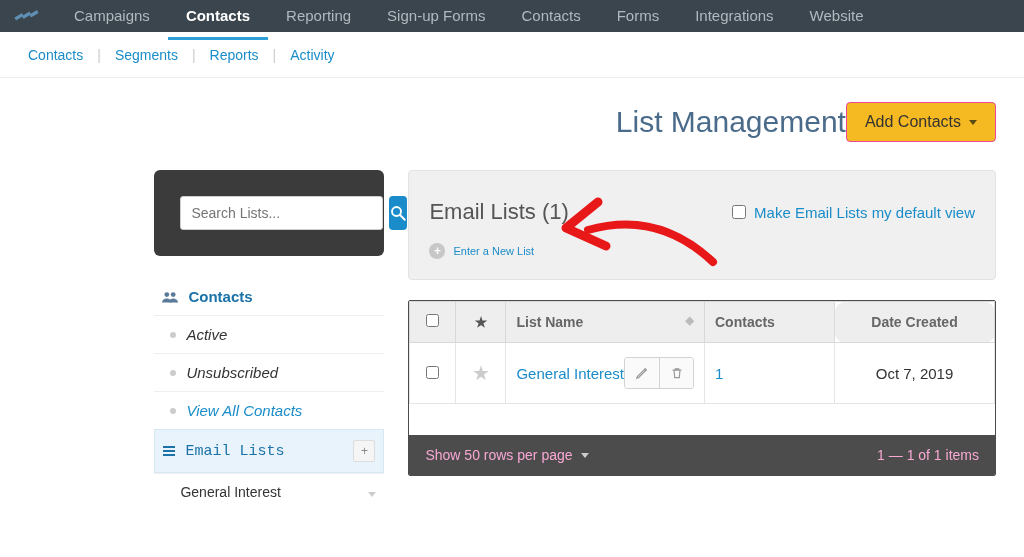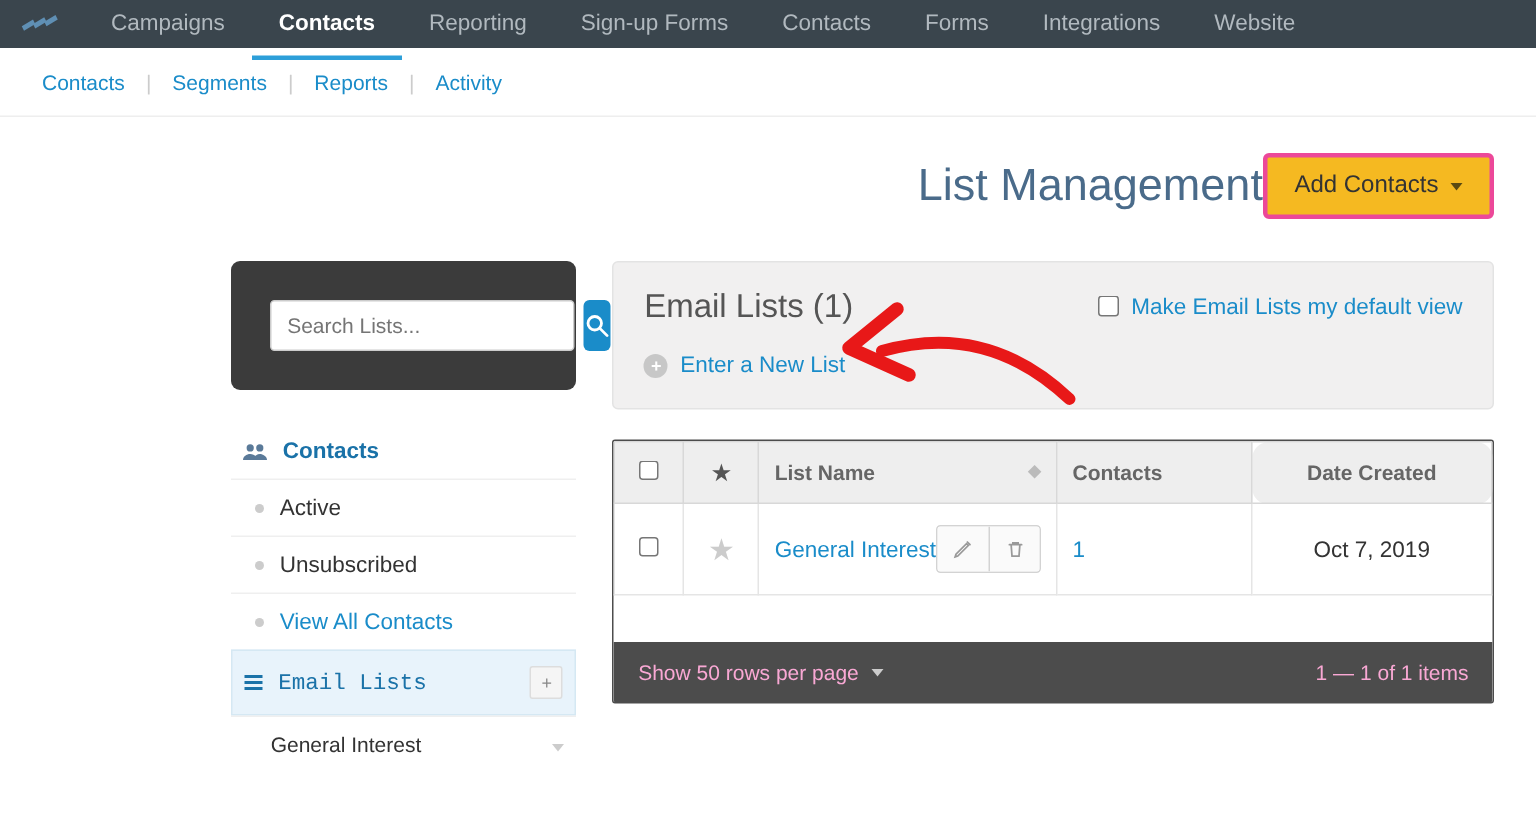--- a/index.html
+++ b/index.html
@@ -14,53 +14,53 @@
   
   
   .subnav { height: 46px; display: flex; align-items: center; padding: 0 24px; border-bottom: 1px solid #eee; }
   .subnav a { color: #1a8cc9; text-decoration: none; font-size: 14px; padding: 0 4px; cursor: pointer; }
   .subnav .divider { color: #ccc; margin: 0 10px; }
   
   
   .main { padding: 24px 28px; display: flex; flex-direction: column; align-items: flex-end; }
   .page-header { display: flex; justify-content: space-between; align-items: center; margin-bottom: 28px; }
   .page-title { font-size: 30px; color: #4a6b8a; font-weight: 400; }
-  .btn-add { background: #f5b921; border: 3px solid #ec4899; color: #333; padding: 10px 18px; border-radius: 4px; font-size: 16px; cursor: pointer; display: inline-flex; align-items: center; gap: 8px; }
+  .btn-add { background: #f5b921; border: 1px solid #ec4899; color: #333; padding: 10px 18px; border-radius: 4px; font-size: 16px; cursor: pointer; display: inline-flex; align-items: center; gap: 8px; }
   .btn-add .caret { border-top: 5px solid #5a4a12; border-left: 4px solid transparent; border-right: 4px solid transparent; display: inline-block; }
   
   .content-row { display: flex; gap: 24px; align-items: flex-start; }
   
   
   .sidebar { width: 230px; flex-shrink: 0; }
   .search-wrap { background: #3b3b3b; border-radius: 6px; padding: 26px; display: flex; align-items: center; gap: 6px; }
   .search-input { flex: 1; height: 34px; border: 1px solid #ccc; border-radius: 3px; padding: 0 10px; font-size: 14px; color: #888; }
   .search-btn { width: 36px; height: 34px; background: #1a8cc9; border: none; border-radius: 4px; color: #fff; display: flex; align-items: center; justify-content: center; cursor: pointer; }
   
   .side-nav { margin-top: 22px; }
   .side-row { display: flex; align-items: center; padding: 10px 8px; font-size: 15px; gap: 10px; cursor: pointer; border-top: 1px solid #efefef; }
   .side-row.head { color: #1a72a8; font-weight: 600; border-top: none; }
   .side-row.sub { padding-left: 16px; }
   .side-row .bullet { width: 6px; height: 6px; border-radius: 50%; background: #ccc; display: inline-block; }
-  .side-row a { color: #333; text-decoration: none; }
+  .side-row a { color: #333; text-decoration: none; font-style: italic; }
   .side-row a.link { color: #1a8cc9; }
   .side-row.highlight { background: #e8f3fb; border: 1px solid #d5e8f3; justify-content: space-between; }
   .side-row .plus-box, .side-row .chev-box { width: 22px; height: 22px; background: #f5f5f5; border: 1px solid #ddd; border-radius: 2px; display: flex; align-items: center; justify-content: center; color: #888; font-size: 12px; }
   .list-icon { display: inline-flex; flex-direction: column; gap: 2px; }
   .list-icon span { width: 12px; height: 2px; background: #1a72a8; display: block; }
   
   
   .panel { flex: 1; position: relative; }
   .panel-head { background: #f1f0f0; border: 1px solid #e3e3e3; border-radius: 4px; padding: 16px 20px 20px; }
-  .panel-head-top { display: flex; justify-content: space-between; align-items: center; }
+  .panel-head-top { display: flex; justify-content: space-between; align-items: center; margin-top: 12px; }
   .panel-title { font-size: 22px; color: #555; font-weight: 400; }
   .default-view { display: flex; align-items: center; gap: 8px; color: #1a8cc9; font-size: 15px; cursor: pointer; }
   .default-view input { width: 14px; height: 14px; cursor: pointer; }
   .new-list-row { display: flex; align-items: center; gap: 8px; margin-top: 18px; }
   .plus-circle { width: 16px; height: 16px; border-radius: 50%; background: #c7c7c7; color: #fff; display: inline-flex; align-items: center; justify-content: center; font-size: 12px; font-weight: bold; }
-  .new-list-link { color: #1a8cc9; font-size: 15px; cursor: pointer; text-decoration: none; }
+  .new-list-link { color: #1a8cc9; font-size: 11px; cursor: pointer; text-decoration: none; }
   
   
   .arrow-anno { position: absolute; left: 140px; top: 20px; pointer-events: none; }
   
   
   .table-wrap { margin-top: 20px; border: 1px solid #4c4c4c; border-radius: 2px; overflow: hidden; }
   .table-bar { background: #4c4c4c; color: #e8e8e8; padding: 10px 14px; display: flex; align-items: center; gap: 24px; font-size: 14px; }
   .delete-btn { background: transparent; border: 1px solid #666; color: #8d8d8d; padding: 5px 12px; border-radius: 3px; cursor: not-allowed; font-size: 13px; }
   
   table { width: 100%; border-collapse: collapse; }

